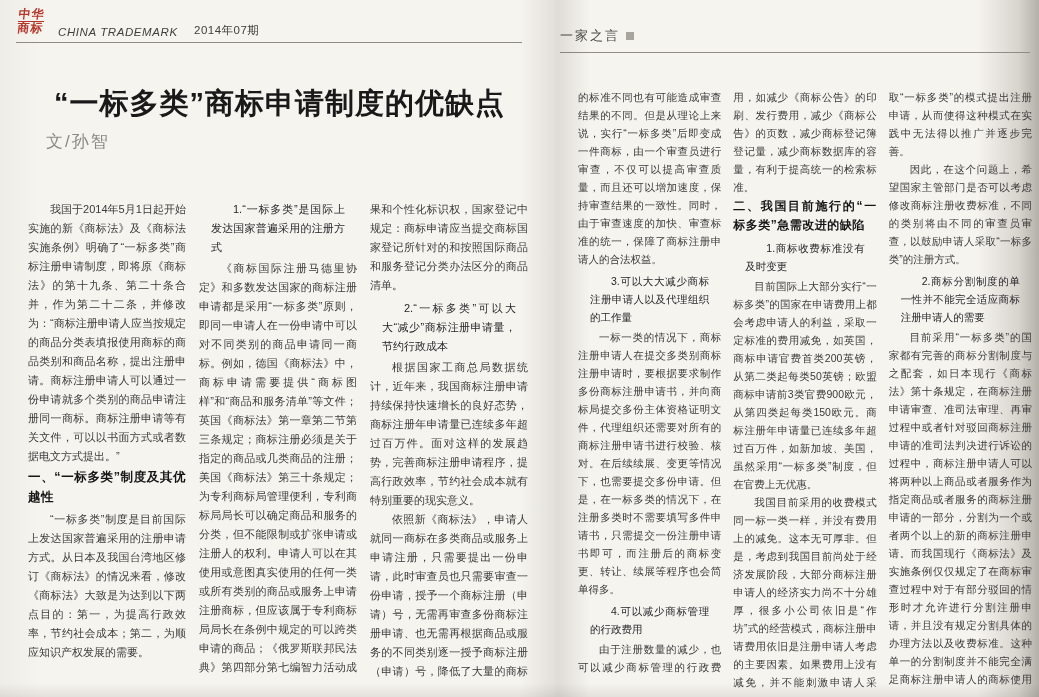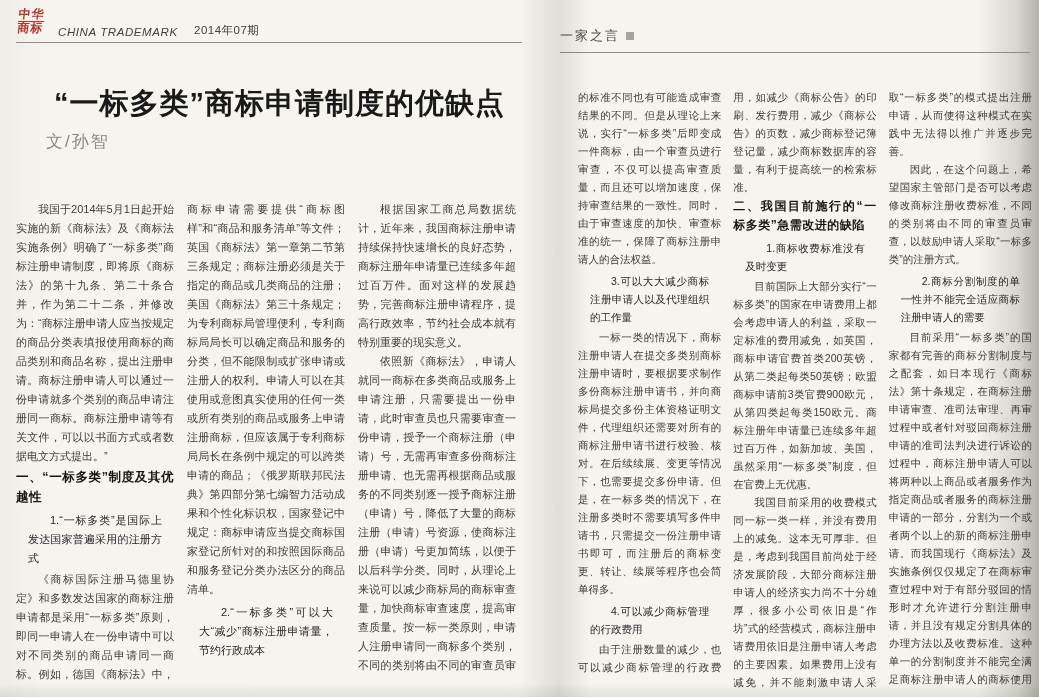--- a/index.html
+++ b/index.html
@@ -26,21 +26,21 @@
   .hdr-right{position:absolute;left:560px;top:20px;width:470px;height:32px;border-bottom:1px solid #908d87;text-align:left;}
   .hdr-right .sec{font-size:13px;color:#4a4944;letter-spacing:2px;line-height:32px;vertical-align:middle;}
   .sqr{display:inline-block;width:8px;height:8px;background:#a8a59f;margin-left:6px;vertical-align:middle;}
 
   
   .title{position:absolute;left:28px;top:84px;width:500px;
     font-size:29px;font-weight:bold;color:#191919;letter-spacing:1px;margin-left:26px;}
   .byline{position:absolute;left:46px;top:130px;font-size:17px;color:#8b8a86;letter-spacing:2px;}
 
   
-  .body-left{position:absolute;left:16px;top:200px;width:500px;height:492px;
+  .body-left{position:absolute;left:28px;top:200px;width:500px;height:492px;
     column-count:3;column-gap:13px;column-fill:auto;overflow:hidden;}
   .body-right{position:absolute;left:578px;top:88px;width:454px;height:604px;
     column-count:3;column-gap:12px;column-fill:auto;overflow:hidden;}
 
   .body-left p{font-size:11px;line-height:19px;}
   .body-right p{font-size:10.5px;line-height:18px;}
   p{margin:0;color:#3a3a3a;text-align:justify;text-indent:2em;}
   p.cont{text-indent:0;}
   p.h1{font-weight:bold;color:#151515;text-indent:0;margin:1px 0 3px;letter-spacing:0.5px;}
   .body-left p.h1{font-size:12.5px;line-height:20px;}
@@ -64,20 +64,21 @@
   <div class="hdr-right">
     <span class="sec">一家之言</span><span class="sqr"></span>
   </div>
 
   <div class="title">“一标多类”商标申请制度的优缺点</div>
   <div class="byline">文/孙智</div>
 
   <div class="body-left">
     <p class="body">我国于2014年5月1日起开始实施的新《商标法》及《商标法实施条例》明确了“一标多类”商标注册申请制度，即将原《商标法》的第十九条、第二十条合并，作为第二十二条，并修改为：“商标注册申请人应当按规定的商品分类表填报使用商标的商品类别和商品名称，提出注册申请。商标注册申请人可以通过一份申请就多个类别的商品申请注册同一商标。商标注册申请等有关文件，可以以书面方式或者数据电文方式提出。”</p>
     <p class="h1">一、“一标多类”制度及其优越性</p>
+    <p class="body">“一标多类”制度是目前国际上发达国家普遍采用的注册申请方式。从日本及我国台湾地区修订《商标法》的情况来看，修改《商标法》大致是为达到以下两点目的：第一，为提高行政效率，节约社会成本；第二，为顺应知识产权发展的需要。</p>
     <p class="sub">1.“一标多类”是国际上发达国家普遍采用的注册方式</p>
     <p class="body">《商标国际注册马德里协定》和多数发达国家的商标注册申请都是采用“一标多类”原则，即同一申请人在一份申请中可以对不同类别的商品申请同一商标。例如，德国《商标法》中，商标申请需要提供“商标图样”和“商品和服务清单”等文件；英国《商标法》第一章第二节第三条规定；商标注册必须是关于指定的商品或几类商品的注册；美国《商标法》第三十条规定；为专利商标局管理便利，专利商标局局长可以确定商品和服务的分类，但不能限制或扩张申请或注册人的权利。申请人可以在其使用或意图真实使用的任何一类或所有类别的商品或服务上申请注册商标，但应该属于专利商标局局长在条例中规定的可以跨类申请的商品；《俄罗斯联邦民法典》第四部分第七编智力活动成果和个性化标识权，国家登记中规定：商标申请应当提交商标国家登记所针对的和按照国际商品和服务登记分类办法区分的商品清单。</p>
     <p class="sub">2.“一标多类”可以大大“减少”商标注册申请量，节约行政成本</p>
     <p class="body">根据国家工商总局数据统计，近年来，我国商标注册申请持续保持快速增长的良好态势，商标注册年申请量已连续多年超过百万件。面对这样的发展趋势，完善商标注册申请程序，提高行政效率，节约社会成本就有特别重要的现实意义。</p>
     <p class="body">依照新《商标法》，申请人就同一商标在多类商品或服务上申请注册，只需要提出一份申请，此时审查员也只需要审查一份申请，授予一个商标注册（申请）号，无需再审查多份商标注册申请、也无需再根据商品或服务的不同类别逐一授予商标注册（申请）号，降低了大量的商标注册（申请）号资源，使商标注册（申请）号更加简练，以便于以后科学分类。同时，从理论上来说可以减少商标局的商标审查量，加快商标审查速度，提高审查质量。按一标一类原则，申请人注册申请同一商标多个类别，不同的类别将由不同的审查员审查，造成工作效率上的浪费，同时由于审查员不同，主观上掌握</p>
   </div>
 
   <div class="body-right">
     <p class="cont">的标准不同也有可能造成审查结果的不同。但是从理论上来说，实行“一标多类”后即变成一件商标，由一个审查员进行审查，不仅可以提高审查质量，而且还可以增加速度，保持审查结果的一致性。同时，由于审查速度的加快、审查标准的统一，保障了商标注册申请人的合法权益。</p>
     <p class="sub">3.可以大大减少商标注册申请人以及代理组织的工作量</p>

